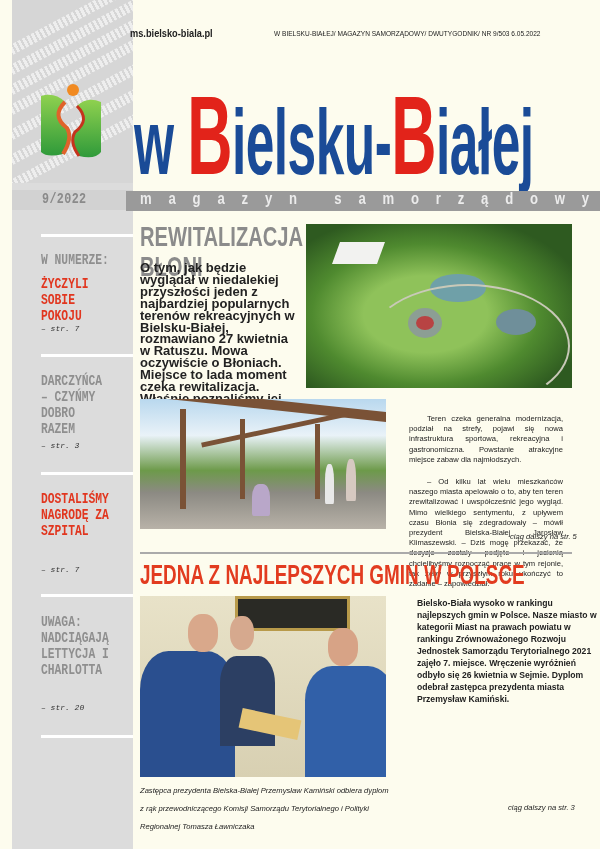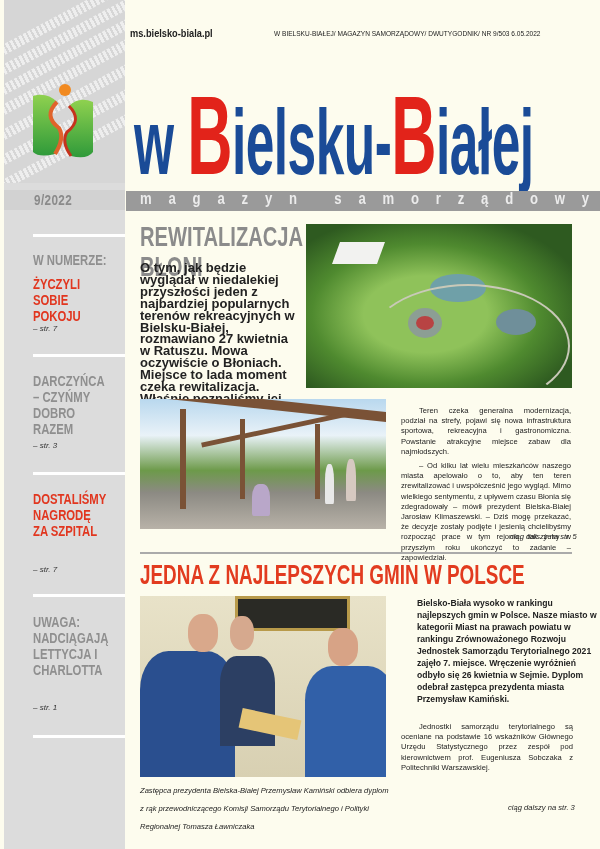--- a/index.html
+++ b/index.html
@@ -1,17 +1,17 @@
 <!DOCTYPE html>
 <html><head>
 <meta charset="utf-8">
 <style>
   html,body{margin:0;padding:0;}
   body{width:600px;height:849px;position:relative;overflow:hidden;background:#fdfcee;font-family:"Liberation Sans",sans-serif;}
-  .sidebar{position:absolute;left:4px;top:0;width:121px;height:849px;background:#dcdcdc;}
+  .sidebar{position:absolute;left:12px;top:0;width:121px;height:849px;background:#dcdcdc;font-family:Liberation Mono, monospace;}
   .sidebar-top{position:absolute;left:0;top:0;width:121px;height:183px;background:#d6d6d6;overflow:hidden;}
   .scribble{position:absolute;left:-10px;width:150px;height:10px;background:repeating-linear-gradient(90deg,#f2f2f2 0 3px,transparent 3px 5px);transform:rotate(-28deg);opacity:.85;}
   .logo{position:absolute;left:25px;top:82px;width:68px;height:80px;}
   .issue-strip{position:absolute;left:0;top:190px;width:121px;height:20px;background:#d2d2d2;}
   .issue-num{position:absolute;left:30px;top:191px;font-size:15px;font-weight:bold;color:#8a8a8a;transform:scaleX(.78);transform-origin:left;letter-spacing:.5px;}
   .sidebar-divider{position:absolute;left:29px;width:92px;height:3px;background:#ffffff;}
   .side-head{position:absolute;left:29px;width:95px;font-weight:bold;font-size:14.5px;line-height:16px;transform:scaleX(.78);transform-origin:left;text-transform:uppercase;}
   .side-red{color:#e1361f;}
   .side-gray{color:#8f8f8f;}
   .side-page{position:absolute;left:29px;font-size:8px;font-style:italic;color:#333;}
@@ -21,21 +21,21 @@
   .masthead .red{color:#e2231a;font-size:112px;}
   .mag-bar{position:absolute;left:126px;top:191px;width:474px;height:20px;background:#9a9a9a;}
   .mag-text{position:absolute;left:140px;top:190px;font-size:16px;font-weight:bold;color:#ececec;letter-spacing:20.5px;transform:scaleX(.82);transform-origin:left;white-space:nowrap;}
   .h1{position:absolute;left:140px;top:222px;font-weight:bold;font-size:28px;line-height:30px;color:#8b8b8b;transform:scaleX(.72);transform-origin:left;white-space:nowrap;}
   .lead{position:absolute;left:140px;top:262px;width:158px;font-size:13px;line-height:11.9px;font-weight:bold;color:#222;}
   .img{position:absolute;overflow:hidden;}
   .img1{left:306px;top:224px;width:266px;height:164px;background:radial-gradient(ellipse at 45% 55%,#8fc25a 0 30%,#4f8a2f 55%,#2e5a20 80%);}
   .img2{left:140px;top:399px;width:246px;height:130px;background:linear-gradient(180deg,#b9d8ee 0,#e9f2f8 28%,#6d9a4a 55%,#8c8a83 72%,#b8b2a8 100%);}
   .img3{left:140px;top:596px;width:246px;height:181px;background:linear-gradient(180deg,#e8e2c8 0,#d8d0b2 100%);}
   .body-text{position:absolute;font-size:7.6px;line-height:10.2px;color:#222;text-align:justify;}
-  .body-text p{margin:4px;text-indent:18px;}
+  .body-text p{margin:12px;text-indent:18px;}
   .cont{position:absolute;font-size:7.6px;font-style:italic;color:#222;}
   .sep{position:absolute;left:140px;top:552px;width:432px;height:2px;background:#aaa;}
   .h2{position:absolute;left:140px;top:560px;font-weight:bold;font-size:27px;line-height:30px;color:#e23b1f;transform:scaleX(.7);transform-origin:left;white-space:nowrap;}
   .lead2{position:absolute;left:417px;top:597px;width:185px;font-size:8.6px;line-height:12px;font-weight:bold;color:#222;}
   .caption{position:absolute;left:140px;top:782px;width:250px;font-size:7.6px;line-height:18px;font-style:italic;color:#222;}
   .pavilion-beam{position:absolute;background:#7a5236;}
   .person{position:absolute;border-radius:40% 40% 10% 10%;}
 </style>
 </head>
 <body>
@@ -75,21 +75,21 @@
   <div class="sidebar-divider" style="top:354px"></div>
   <div class="side-head side-gray" style="top:373px">DARCZYŃCA – CZYŃMY DOBRO RAZEM</div>
   <div class="side-page" style="top:441px">– str. 3</div>
 
   <div class="sidebar-divider" style="top:472px"></div>
   <div class="side-head side-red" style="top:491px">DOSTALIŚMY NAGRODĘ ZA SZPITAL</div>
   <div class="side-page" style="top:565px">– str. 7</div>
 
   <div class="sidebar-divider" style="top:594px"></div>
   <div class="side-head side-gray" style="top:614px">UWAGA: NADCIĄGAJĄ LETTYCJA I CHARLOTTA</div>
-  <div class="side-page" style="top:703px">– str. 1</div>
+  <div class="side-page" style="top:703px">– str. 20</div>
 
   <div class="sidebar-divider" style="top:735px"></div>
 </div>
 
 <div class="topline-url">ms.bielsko-biala.pl</div>
 <div class="topline-meta">W BIELSKU-BIAŁEJ/ MAGAZYN SAMORZĄDOWY/ DWUTYGODNIK/  NR 9/503  6.05.2022</div>
 <div class="masthead">
   <span>w </span><span class="red">B</span><span>ielsku-</span><span class="red">B</span><span>iałej</span>
 </div>
 <div class="mag-bar"></div>
@@ -137,16 +137,15 @@
   <div style="position:absolute;left:48px;top:18px;width:30px;height:38px;background:#d9a88b;border-radius:45%"></div>
   <div style="position:absolute;left:80px;top:60px;width:55px;height:90px;background:#2c3f63;border-radius:30% 30% 0 0"></div>
   <div style="position:absolute;left:90px;top:20px;width:24px;height:34px;background:#d6a98e;border-radius:45%"></div>
   <div style="position:absolute;left:165px;top:70px;width:90px;height:115px;background:#3160a8;border-radius:30% 30% 0 0"></div>
   <div style="position:absolute;left:188px;top:32px;width:30px;height:38px;background:#d7a386;border-radius:45%"></div>
   <div style="position:absolute;left:100px;top:118px;width:60px;height:20px;background:#e5c577;transform:rotate(12deg)"></div>
 </div>
 
 <div class="lead2">Bielsko-Biała wysoko w rankingu najlepszych gmin w Polsce. Nasze miasto w kategorii Miast na prawach powiatu w rankingu Zrównoważonego Rozwoju Jednostek Samorządu Terytorialnego 2021 zajęło 7. miejsce. Wręczenie wyróżnień odbyło się 26 kwietnia w Sejmie. Dyplom odebrał zastępca prezydenta miasta Przemysław Kamiński.</div>
 <div class="body-text" style="left:397px;top:718px;width:180px">
-  <p>Jednostki samorządu terytorialnego są oceniane na podstawie 16 wskaźników Głównego Urzędu Statystycznego przez zespół pod kierownictwem prof. Eugeniusza Sobczaka z Politechniki Warszawskiej.</p>
 </div>
 <div class="cont" style="left:508px;top:803px">ciąg dalszy na str. 3</div>
 <div class="caption">Zastępca prezydenta Bielska-Białej Przemysław Kamiński odbiera dyplom z rąk przewodniczącego Komisji Samorządu Terytorialnego i Polityki Regionalnej Tomasza Ławniczaka</div>
 
 </body></html>

